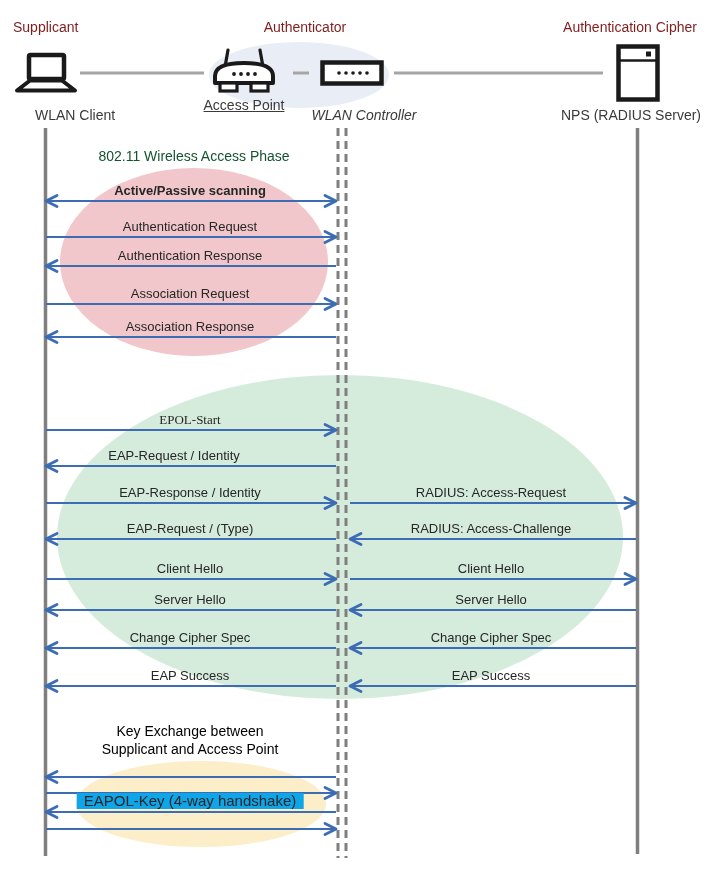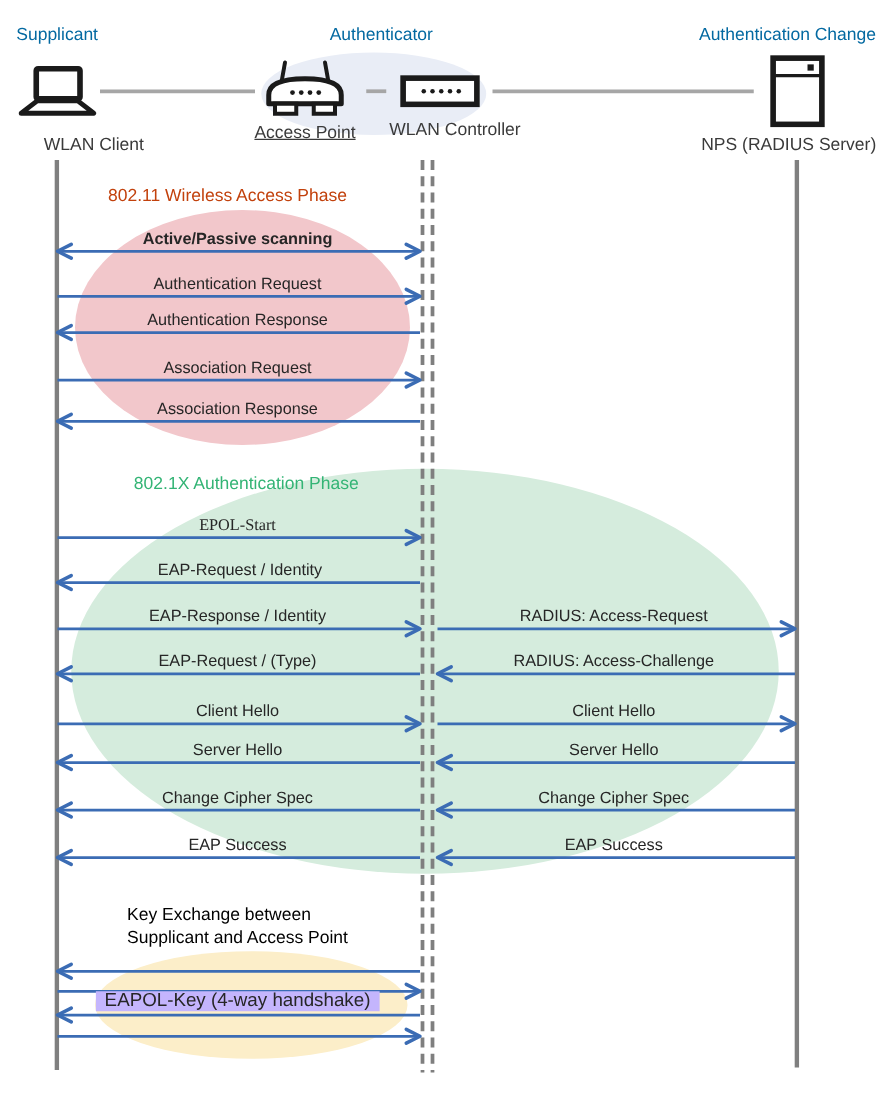--- a/index.html
+++ b/index.html
@@ -1,29 +1,29 @@
 <!DOCTYPE html>
 <html><head>
 <meta charset="utf-8">
 <style>
   html,body{margin:0;padding:0;background:#fff;}
   .stage{
     position:relative;width:713px;height:875px;background:#ffffff;
     font-family:"Liberation Sans",sans-serif;color:#262626;overflow:hidden;
   }
   .abs{position:absolute;}
-  .role-label{font-size:14px;color:#0369a1;white-space:nowrap;}
-  .centered{transform:translateX(-50%);text-align:left;}
+  .role-label{font-size:14px;color:#7f1d1d;white-space:nowrap;}
+  .centered{transform:translateX(-50%);text-align:center;}
   .device-label{font-size:14px;color:#3a3a3a;white-space:nowrap;}
   .phase-title{font-size:14px;white-space:pre-line;line-height:18px;}
   .msg-label{
     position:absolute;font-size:13px;color:#262626;white-space:nowrap;
     transform:translateX(-50%);height:16px;line-height:16px;
   }
-  .msg-label.emphasized{font-size:15px;background:#c4b5fd;padding:0 7px;}
+  .msg-label.emphasized{font-size:15px;background:#0ea5e9;padding:0 7px;}
   svg{display:block;}
 </style>
 </head>
 <body>
 
 <div class="stage">
 
   <svg id="bg-svg" class="abs" style="left:0;top:0;" width="713" height="875">
 
     <ellipse id="halo-ellipse" cx="299" cy="75" rx="90" ry="33" fill="#E9EDF6"></ellipse>
@@ -90,21 +90,21 @@
         <polyline points="325,787.5 336,793 325,798.5" fill="none" stroke="#3B6CB4" stroke-width="2.8" stroke-linecap="round" stroke-linejoin="round"></polyline>
         <line x1="46" y1="812" x2="336" y2="812" stroke="#3B6CB4" stroke-width="2.2"></line>
         <polyline points="57,806.5 46,812 57,817.5" fill="none" stroke="#3B6CB4" stroke-width="2.8" stroke-linecap="round" stroke-linejoin="round"></polyline>
         <line x1="46" y1="829" x2="336" y2="829" stroke="#3B6CB4" stroke-width="2.2"></line>
         <polyline points="325,823.5 336,829 325,834.5" fill="none" stroke="#3B6CB4" stroke-width="2.8" stroke-linecap="round" stroke-linejoin="round"></polyline>
       </g>
   </svg>
 
   <div class="abs role-label" style="left:13px;top:19px;">Supplicant</div>
   <div class="abs role-label centered" style="left:305px;top:19px;">Authenticator</div>
-  <div class="abs role-label centered" style="left:630px;top:19px;">Authentication Change</div>
+  <div class="abs role-label centered" style="left:630px;top:19px;">Authentication Cipher</div>
 
   <svg class="abs" style="left:13px;top:52px;" width="66" height="42" viewBox="0 0 66 42">
     <rect x="16" y="3" width="35" height="24" rx="1.5" fill="#fff" stroke="#1A1A1A" stroke-width="4.5"></rect>
     <path d="M4,38.5 L17,28.5 H49 L62,38.5 Z" fill="#fff" stroke="#1A1A1A" stroke-width="4" stroke-linejoin="round"></path>
   </svg>
 
   <svg class="abs" style="left:207px;top:47px;" width="74" height="50" viewBox="0 0 74 50">
     <path d="M21,3 L18.5,17" stroke="#1A1A1A" stroke-width="3.2" fill="none" stroke-linecap="round"></path>
     <path d="M53,3 L55.5,17" stroke="#1A1A1A" stroke-width="3.2" fill="none" stroke-linecap="round"></path>
     <path d="M8,36 L8,29 Q8,16 37,16 Q66,16 66,29 L66,36 Z" fill="#fff" stroke="#1A1A1A" stroke-width="4" stroke-linejoin="round"></path>
@@ -126,36 +126,35 @@
   </svg>
 
   <svg class="abs" style="left:616px;top:44px;" width="44" height="58" viewBox="0 0 44 58">
     <rect x="2.5" y="2.5" width="39" height="53" fill="#fff" stroke="#1A1A1A" stroke-width="4.5"></rect>
     <line x1="4" y1="16.5" x2="40" y2="16.5" stroke="#1A1A1A" stroke-width="2.5"></line>
     <rect x="30" y="7.5" width="5" height="5" fill="#1A1A1A"></rect>
   </svg>
 
   <div class="abs device-label" style="left:9px;top:107px;margin-left:26px;">WLAN Client</div>
   <div class="abs device-label centered" style="left:244px;top:97px;text-decoration:underline;">Access Point</div>
-  <div class="abs device-label centered" style="left:364px;top:95px;">WLAN Controller</div>
+  <div class="abs device-label centered" style="left:364px;top:107px;font-style:italic;">WLAN Controller</div>
   <div class="abs device-label centered" style="left:631px;top:107px;">NPS (RADIUS Server)</div>
 
-  <div id="phase1-title" class="abs phase-title centered" style="left: 182px; top: 147px; color: #c2410c;">802.11 Wireless Access Phase</div>
-  <div id="phase2-title" class="abs phase-title centered" style="left: 197px; top: 377px; color: rgb(51, 180, 117);">802.1X Authentication Phase</div>
+  <div id="phase1-title" class="abs phase-title centered" style="left: 194px; top: 147px; color: #14532d;">802.11 Wireless Access Phase</div>
   <div id="phase3-title" class="abs phase-title centered" style="left: 190px; top: 722px; color: #000000;">Key Exchange between
 Supplicant and Access Point</div>
 
   <div id="msg-labels">
       <div class="msg-label" style="left: 190px; top: 183px; font-weight: bold;">Active/Passive scanning</div>
       <div class="msg-label" style="left: 190px; top: 219px;">Authentication Request</div>
       <div class="msg-label" style="left: 190px; top: 248px;">Authentication Response</div>
       <div class="msg-label" style="left: 190px; top: 286px; text-align: right;">Association Request</div>
       <div class="msg-label" style="left: 190px; top: 319px;">Association Response</div>
       <div class="msg-label" style="left: 190px; top: 412px; font-family: Liberation Serif, serif;">EPOL-Start</div>
-      <div class="msg-label" style="left: 192px; top: 448px;">EAP-Request / Identity</div>
+      <div class="msg-label" style="left: 174px; top: 448px;">EAP-Request / Identity</div>
       <div class="msg-label" style="left: 190px; top: 485px;">EAP-Response / Identity</div>
       <div class="msg-label" style="left: 491px; top: 485px;">RADIUS: Access-Request</div>
       <div class="msg-label" style="left: 190px; top: 521px; text-align: right;">EAP-Request / (Type)</div>
       <div class="msg-label" style="left: 491px; top: 521px;">RADIUS: Access-Challenge</div>
       <div class="msg-label" style="left: 190px; top: 561px;">Client Hello</div>
       <div class="msg-label" style="left: 491px; top: 561px;">Client Hello</div>
       <div class="msg-label" style="left: 190px; top: 592px;">Server Hello</div>
       <div class="msg-label" style="left: 491px; top: 592px;">Server Hello</div>
       <div class="msg-label" style="left: 190px; top: 630px;">Change Cipher Spec</div>
       <div class="msg-label" style="left: 491px; top: 630px;">Change Cipher Spec</div>

